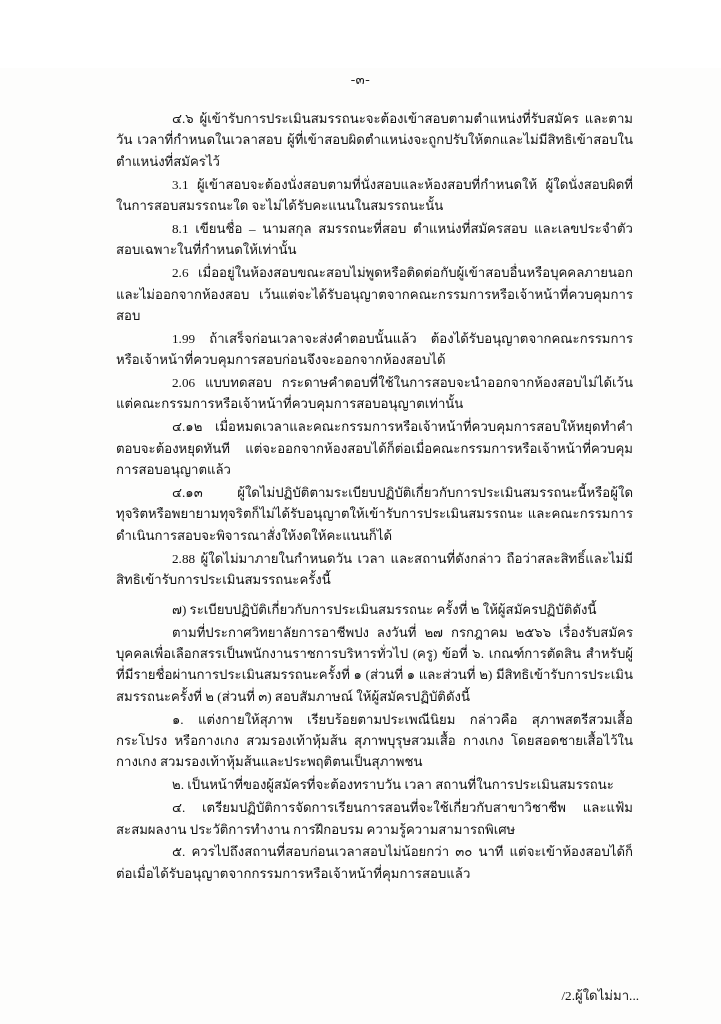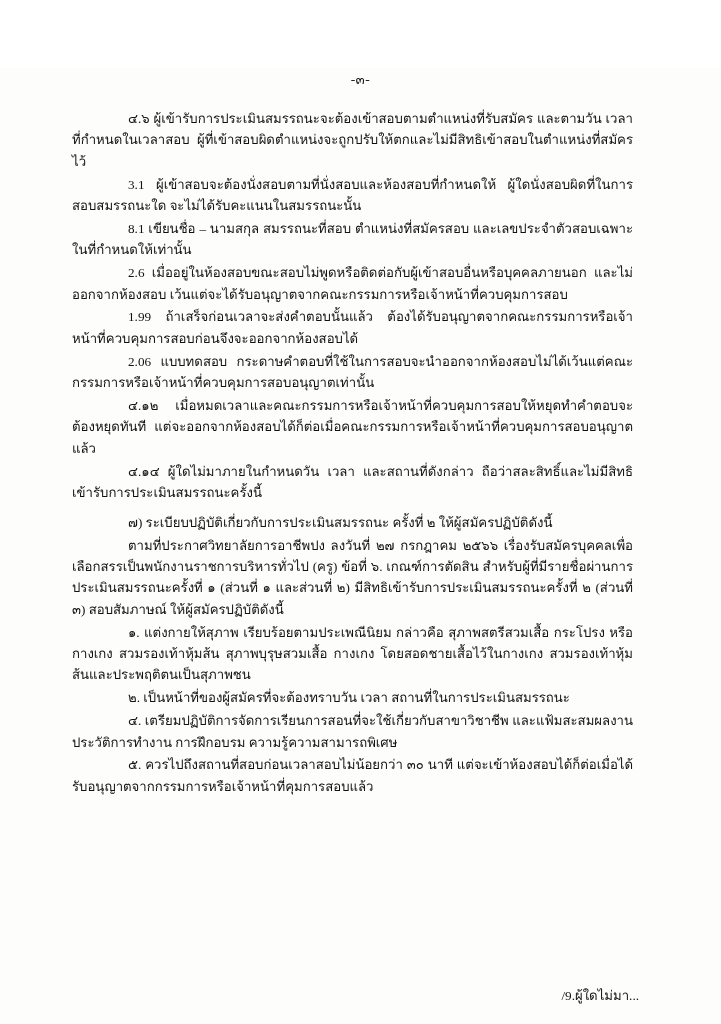--- a/index.html
+++ b/index.html
@@ -23,21 +23,21 @@
     padding: 0;
     box-sizing: border-box;
   }
   .page-number {
     text-align: center;
     font-size: 13.5px;
     margin-top: 68px;
     letter-spacing: 0.5px;
   }
   .body-text {
-    margin: 18px 88px 0 72px;
+    margin: 18px 88px 0 116px;
     font-size: 13.2px;
     line-height: 1.62;
     text-align: justify;
     text-justify: inter-word;
   }
   p.para {
     margin: 0 0 1.5px 0;
     text-indent: 0;
   }
   p.para .ind-lg {
@@ -62,27 +62,28 @@
   <div class="page-number">-๓-</div>
 
   <div class="body-text">
     <p class="para"><span class="ind-lg"></span><span>๔.๖ ผู้เข้ารับการประเมินสมรรถนะจะต้องเข้าสอบตามตำแหน่งที่รับสมัคร และตามวัน เวลาที่กำหนดในเวลาสอบ ผู้ที่เข้าสอบผิดตำแหน่งจะถูกปรับให้ตกและไม่มีสิทธิเข้าสอบในตำแหน่งที่สมัครไว้</span></p>
     <p class="para"><span class="ind-lg"></span><span>3.1 ผู้เข้าสอบจะต้องนั่งสอบตามที่นั่งสอบและห้องสอบที่กำหนดให้ ผู้ใดนั่งสอบผิดที่ในการสอบสมรรถนะใด จะไม่ได้รับคะแนนในสมรรถนะนั้น</span></p>
     <p class="para"><span class="ind-lg"></span><span>8.1 เขียนชื่อ –  นามสกุล สมรรถนะที่สอบ ตำแหน่งที่สมัครสอบ และเลขประจำตัวสอบเฉพาะในที่กำหนดให้เท่านั้น</span></p>
     <p class="para"><span class="ind-lg"></span><span>2.6 เมื่ออยู่ในห้องสอบขณะสอบไม่พูดหรือติดต่อกับผู้เข้าสอบอื่นหรือบุคคลภายนอก และไม่ออกจากห้องสอบ เว้นแต่จะได้รับอนุญาตจากคณะกรรมการหรือเจ้าหน้าที่ควบคุมการสอบ</span></p>
     <p class="para"><span class="ind-lg"></span><span>1.99 ถ้าเสร็จก่อนเวลาจะส่งคำตอบนั้นแล้ว ต้องได้รับอนุญาตจากคณะกรรมการหรือเจ้าหน้าที่ควบคุมการสอบก่อนจึงจะออกจากห้องสอบได้</span></p>
     <p class="para"><span class="ind-lg"></span><span>2.06 แบบทดสอบ กระดาษคำตอบที่ใช้ในการสอบจะนำออกจากห้องสอบไม่ได้เว้นแต่คณะกรรมการหรือเจ้าหน้าที่ควบคุมการสอบอนุญาตเท่านั้น</span></p>
     <p class="para"><span class="ind-lg"></span><span>๔.๑๒ เมื่อหมดเวลาและคณะกรรมการหรือเจ้าหน้าที่ควบคุมการสอบให้หยุดทำคำตอบจะต้องหยุดทันที แต่จะออกจากห้องสอบได้ก็ต่อเมื่อคณะกรรมการหรือเจ้าหน้าที่ควบคุมการสอบอนุญาตแล้ว</span></p>
-    <p class="para"><span class="ind-lg"></span><span>๔.๑๔ ผู้ใดไม่มาภายในกำหนดวัน เวลา และสถานที่ดังกล่าว ถือว่าสละสิทธิ์และไม่มีสิทธิเข้ารับการประเมินสมรรถนะครั้งนี้</span></p>
+    <p class="para"><span class="ind-lg"></span><span>๔.๑๓ ผู้ใดไม่ปฏิบัติตามระเบียบปฏิบัติเกี่ยวกับการประเมินสมรรถนะนี้หรือผู้ใดทุจริตหรือพยายามทุจริตก็ไม่ได้รับอนุญาตให้เข้ารับการประเมินสมรรถนะ และคณะกรรมการดำเนินการสอบจะพิจารณาสั่งให้งดให้คะแนนก็ได้</span></p>
+    <p class="para"><span class="ind-lg"></span><span>2.88 ผู้ใดไม่มาภายในกำหนดวัน เวลา และสถานที่ดังกล่าว ถือว่าสละสิทธิ์และไม่มีสิทธิเข้ารับการประเมินสมรรถนะครั้งนี้</span></p>
 
     <div class="section-gap"></div>
 
     <p class="para"><span class="ind-lg"></span><span>๗) ระเบียบปฏิบัติเกี่ยวกับการประเมินสมรรถนะ ครั้งที่ ๒ ให้ผู้สมัครปฏิบัติดังนี้</span></p>
     <p class="para"><span class="ind-lg"></span><span>ตามที่ประกาศวิทยาลัยการอาชีพปง ลงวันที่ ๒๗ กรกฎาคม ๒๕๖๖ เรื่องรับสมัครบุคคลเพื่อเลือกสรรเป็นพนักงานราชการบริหารทั่วไป (ครู) ข้อที่ ๖. เกณฑ์การตัดสิน สำหรับผู้ที่มีรายชื่อผ่านการประเมินสมรรถนะครั้งที่ ๑ (ส่วนที่ ๑ และส่วนที่ ๒) มีสิทธิเข้ารับการประเมินสมรรถนะครั้งที่ ๒ (ส่วนที่ ๓) สอบสัมภาษณ์ ให้ผู้สมัครปฏิบัติดังนี้</span></p>
     <p class="para"><span class="ind-lg"></span><span>๑. แต่งกายให้สุภาพ เรียบร้อยตามประเพณีนิยม กล่าวคือ สุภาพสตรีสวมเสื้อ กระโปรง หรือกางเกง สวมรองเท้าหุ้มส้น สุภาพบุรุษสวมเสื้อ กางเกง โดยสอดชายเสื้อไว้ในกางเกง สวมรองเท้าหุ้มส้นและประพฤติตนเป็นสุภาพชน</span></p>
     <p class="para"><span class="ind-lg"></span><span>๒. เป็นหน้าที่ของผู้สมัครที่จะต้องทราบวัน เวลา สถานที่ในการประเมินสมรรถนะ</span></p>
     <p class="para"><span class="ind-lg"></span><span>๔. เตรียมปฏิบัติการจัดการเรียนการสอนที่จะใช้เกี่ยวกับสาขาวิชาชีพ และแฟ้มสะสมผลงาน ประวัติการทำงาน การฝึกอบรม ความรู้ความสามารถพิเศษ</span></p>
     <p class="para"><span class="ind-lg"></span><span>๕. ควรไปถึงสถานที่สอบก่อนเวลาสอบไม่น้อยกว่า ๓๐ นาที แต่จะเข้าห้องสอบได้ก็ต่อเมื่อได้รับอนุญาตจากกรรมการหรือเจ้าหน้าที่คุมการสอบแล้ว</span></p>
   </div>
 
-  <div class="footer-note">/9.ผู้ใดไม่มา...</div>
+  <div class="footer-note">/2.ผู้ใดไม่มา...</div>
 
 </div>
 
 </body></html>

